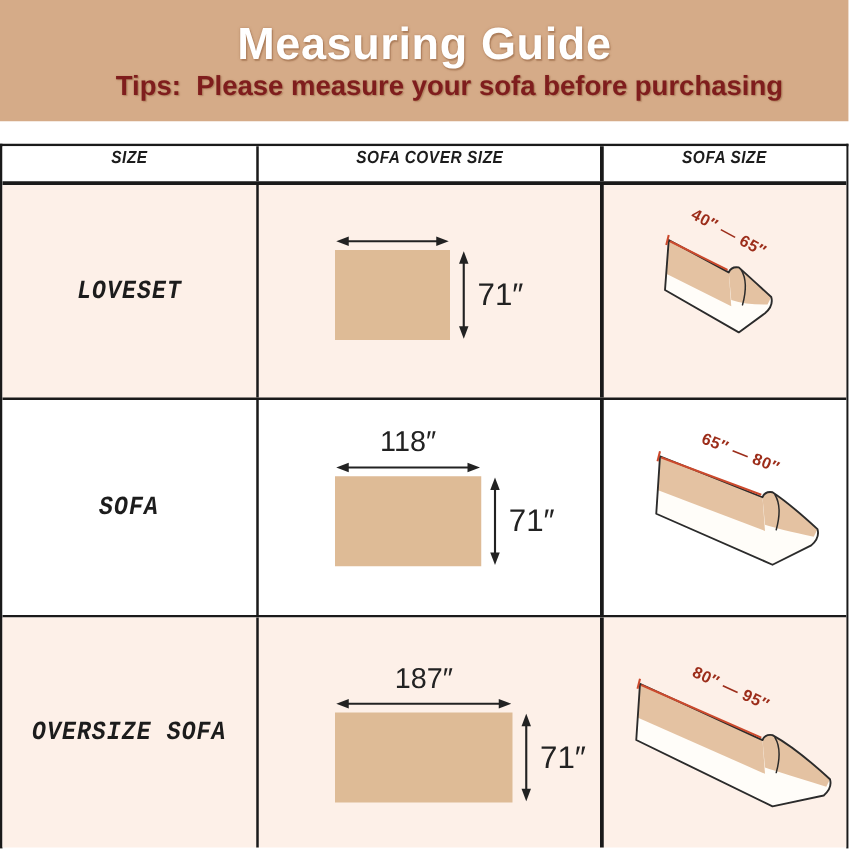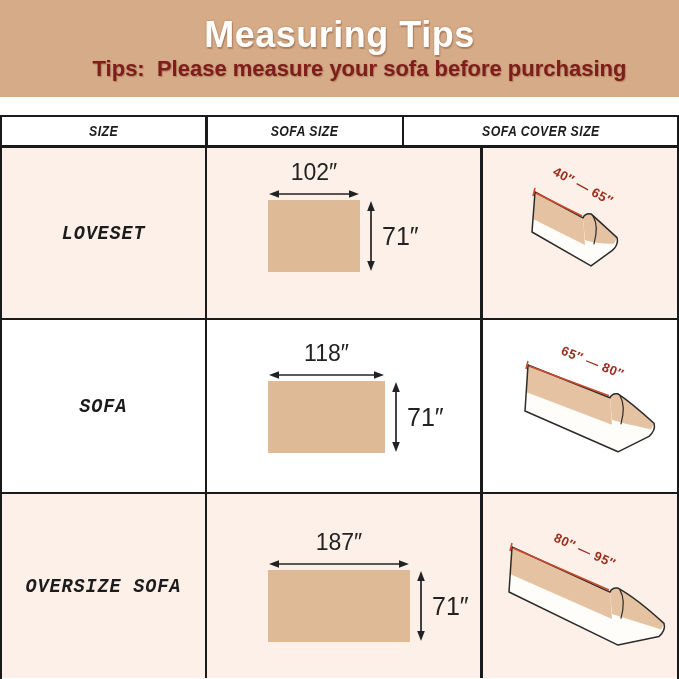--- a/index.html
+++ b/index.html
@@ -35,21 +35,21 @@
     border-top:2px solid #1a1a1a;
     border-left:2px solid #1a1a1a;
     border-right:2px solid #1a1a1a;
     background:#ffffff;
   }
   .thead{
     display:flex;height:31px;background:#ffffff;box-sizing:border-box;
     border-bottom:3px solid #1a1a1a;
   }
   .th{
-    display:flex;align-items:center;justify-content:center;
+    display:flex;justify-content:center;
     font-style:italic;font-weight:600;font-size:14px;color:#1c1c1c;
     letter-spacing:0.5px;box-sizing:border-box;
   }
   .cond{display:inline-block;transform:scaleX(0.88);white-space:nowrap;}
   .c1{width:203px;}
   .c2{width:275px;border-left:2px solid #1a1a1a;}
   .c3{flex:1;border-left:3px solid #1a1a1a;}
   .trow{
     display:flex;box-sizing:border-box;border-bottom:2px solid #1a1a1a;
   }
@@ -80,44 +80,43 @@
   .cell-sofa{padding:0;}
   .sofa-wrap{position:absolute;inset:0;}
   .sofa-wrap svg{display:block;}
 </style>
 </head>
 <body>
 
 <div class="page">
 
   <div class="header-band">
-    <div class="title">Measuring Tips</div>
+    <div class="title">Measuring Guide</div>
     <div class="subtitle">Tips:&nbsp; Please measure your sofa before purchasing</div>
   </div>
 
   <div class="size-table">
     <div class="thead">
       <div class="th c1">
         <span class="cond">SIZE</span>
       </div>
+      <div class="th c2">
+        <span class="cond">SOFA COVER SIZE</span>
+      </div>
       <div class="th c3">
         <span class="cond">SOFA SIZE</span>
-      </div>
-      <div class="th c2">
-        <span class="cond">SOFA COVER SIZE</span>
       </div>
     </div>
     <div>
   <div class="trow" style="height: 172px; background: rgb(253, 240, 232);">
     <div class="cell cell-size c1">
       <span class="size-label cond">LOVESET</span>
     </div>
     <div class="cell cell-cover c2">
       <div class="cover-diagram" style="width: 166px; height: 113px; margin-top: 11px;">
-        <div class="cd-wlabel" style="width: 92px;">102″</div>
         <div class="cd-harrow" style="width: 92px;"><svg width="92" height="12" viewBox="0 0 92 12">
                   <line x1="9" y1="6" x2="83" y2="6" stroke="#222222" stroke-width="1.7"></line>
                   <polygon points="1,6 11,2.2 11,9.8" fill="#222222"></polygon>
                   <polygon points="91,6 81,2.2 81,9.8" fill="#222222"></polygon>
                 </svg></div>
         <div class="cd-rect" style="width: 92px; background: rgb(222, 187, 150);"></div>
         <div class="cd-varrow" style="left: 97px; height: 72px;"><svg width="12" height="72" viewBox="0 0 12 72">
                   <line x1="6" y1="9" x2="6" y2="63" stroke="#222222" stroke-width="1.7"></line>
                   <polygon points="6,1 2.2,11 9.8,11" fill="#222222"></polygon>
                   <polygon points="6,71 2.2,61 9.8,61" fill="#222222"></polygon>

